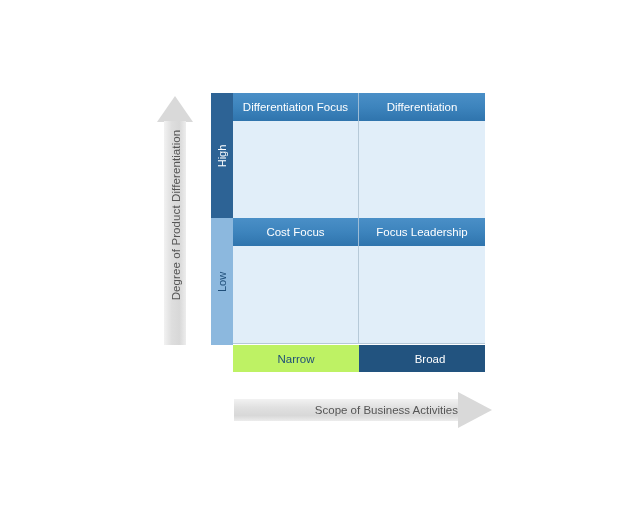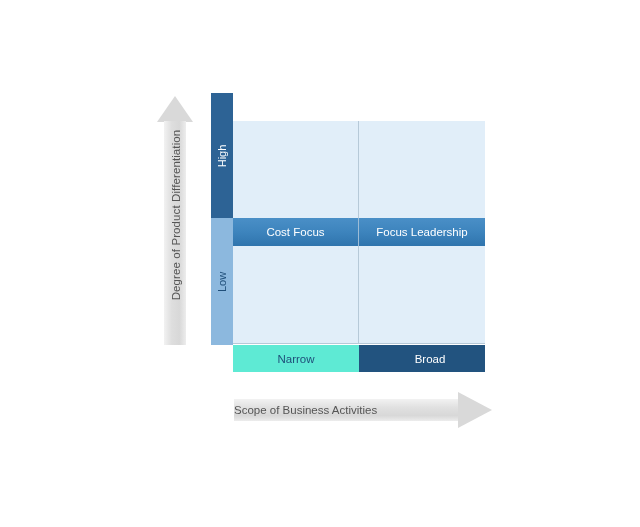--- a/index.html
+++ b/index.html
@@ -84,21 +84,21 @@
     border-bottom: 18px solid transparent;
     border-left: 34px solid #d9d9d9;
   }
   .h-arrow-label {
     position: absolute;
     left: 0;
     top: 7px;
     width: 224px;
     height: 22px;
     line-height: 22px;
-    text-align: left;
+    text-align: right;
     font-size: 11.5px;
     color: #555555;
     white-space: nowrap;
   }
 
   
   .ybar {
     position: absolute;
     left: 211px;
     width: 22px;
@@ -181,21 +181,21 @@
   .xlabel {
     box-sizing: border-box;
     flex: 1 1 50%;
     display: flex;
     align-items: center;
     justify-content: center;
     font-size: 11.5px;
     white-space: nowrap;
   }
   .xlabel-narrow {
-    background: #5eead4;
+    background: #bef264;
     color: #1f4e79;
   }
   .xlabel-broad {
     background: #22537f;
     color: #ffffff;
     padding-left: 16px;
   }
 </style>
 </head>
 <body>
@@ -210,20 +210,24 @@
 
   <div class="ybar ybar-high">
     <span class="ybar-inner">High</span>
   </div>
   <div class="ybar ybar-low">
     <span class="ybar-inner">Low</span>
   </div>
 
   <div class="grid">
 
+    <div class="row head-row" style="top:0px;">
+      <div class="cell head-cell">Differentiation Focus</div>
+      <div class="cell head-cell">Differentiation</div>
+    </div>
 
     <div class="row body-row row-hdiv" style="top:28px;">
       <div class="cell body-cell"></div>
       <div class="cell body-cell"></div>
     </div>
 
     <div class="row head-row" style="top:125px;border-radius:13px;">
       <div class="cell head-cell">Cost Focus</div>
       <div class="cell head-cell">Focus Leadership</div>
     </div>

